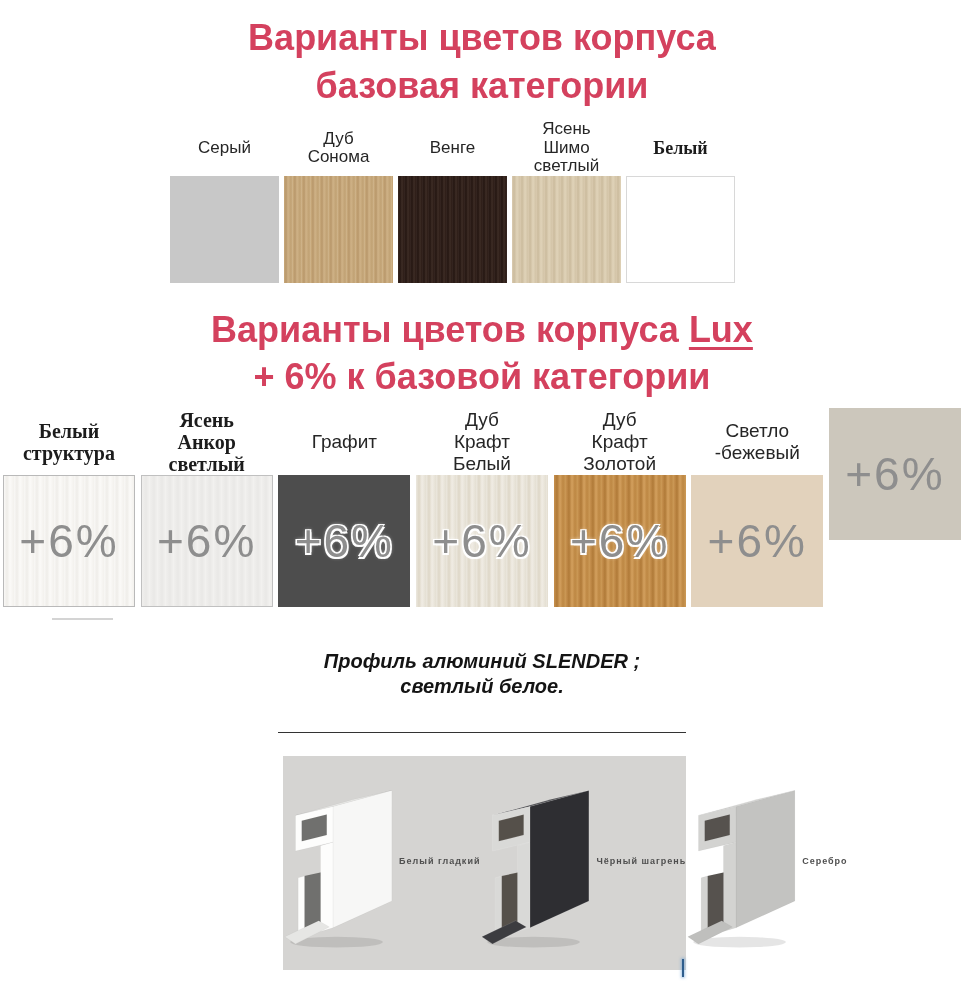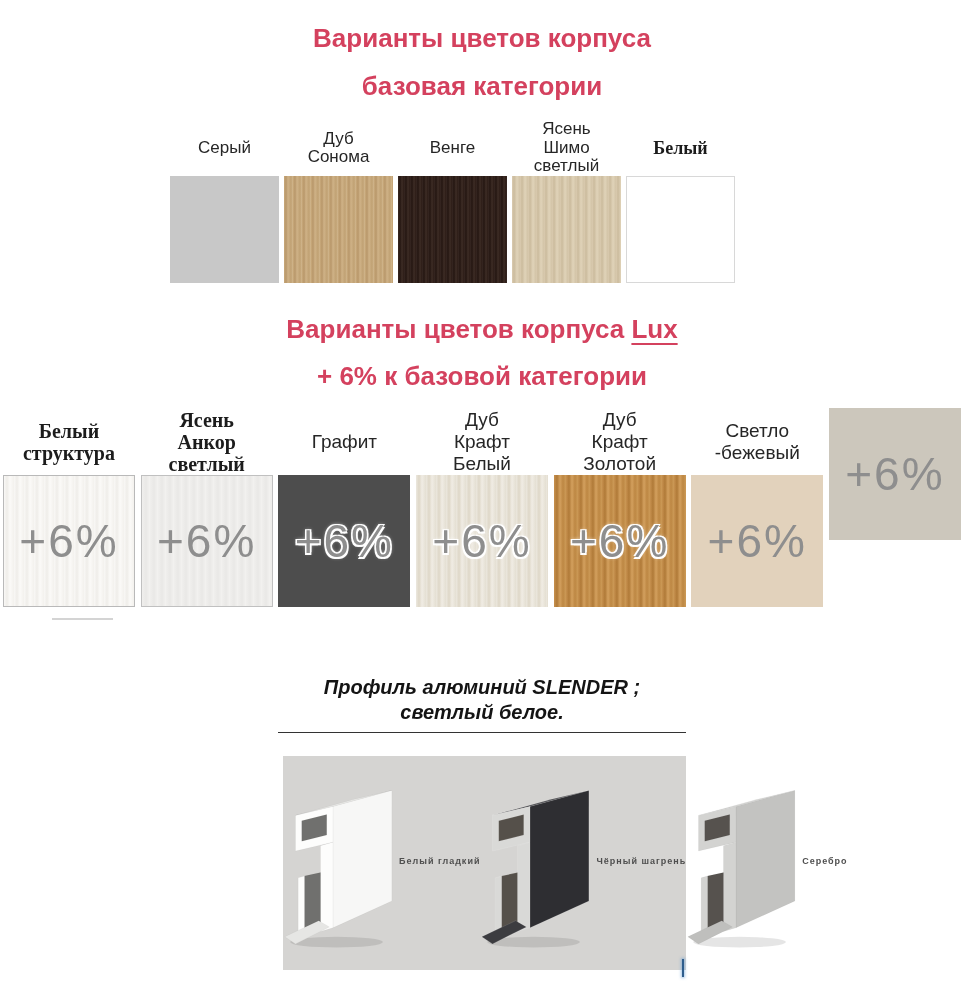--- a/index.html
+++ b/index.html
@@ -4,21 +4,21 @@
 <style>
   html,body { margin:0; padding:0; background:#fff; }
   .canvas {
     position:relative; width:964px; height:1006px; background:#ffffff;
     font-family:"Liberation Sans", sans-serif; overflow:hidden;
   }
 
   
   .big-title {
     position:absolute; left:0; right:0; text-align:center;
-    color:#d4415e; font-weight:bold; font-size:26px; line-height:48px;
+    color:#d4415e; font-weight:bold; font-size:36px; line-height:48px;
     letter-spacing:0;
   }
   #title-base { top:14px; }
   #title-lux  { top:306px; line-height:47px; }
   .underlined { text-decoration:underline; text-underline-offset:5px; }
 
   
   .row { position:absolute; display:flex; }
   #row-base { top:120px; left:170px; gap:5px; }
   #row-base .col { width:109px; }
@@ -63,21 +63,21 @@
   .pct[data-outlined="true"] {
     text-shadow:-1.5px -1.5px 0 #fff, 1.5px -1.5px 0 #fff, -1.5px 1.5px 0 #fff, 1.5px 1.5px 0 #fff, 0 0 4px rgba(255,255,255,.9);
   }
 
   
   .shadow-line { position:absolute; left:52px; top:618px; width:61px; height:2px; background:#d4d4d4; }
 
   
   #profile-heading {
     position:absolute; top:649px; left:0; right:0; text-align:center;
-    font-weight:bold; font-style:italic; font-size:20px; line-height:25px; color:#141414;margin-top:26px;
+    font-weight:bold; font-style:italic; font-size:20px; line-height:25px; color:#141414;
   }
   .rule { position:absolute; top:732px; left:278px; width:408px; height:1px; background:#333; }
 
   #profiles-image {
     position:absolute; left:283px; top:756px; width:403px; height:214px;
     background:#d5d4d2; display:flex; align-items:stretch;
   }
   .pcol { flex:1; display:flex; align-items:center; justify-content:flex-end; padding-bottom:5px; }
   .pcol svg { width:116px; height:182px; margin-bottom:1px; }
   .pcap { font-size:9px; font-weight:bold; letter-spacing:1px; color:#4f4f4f; white-space:nowrap; }

